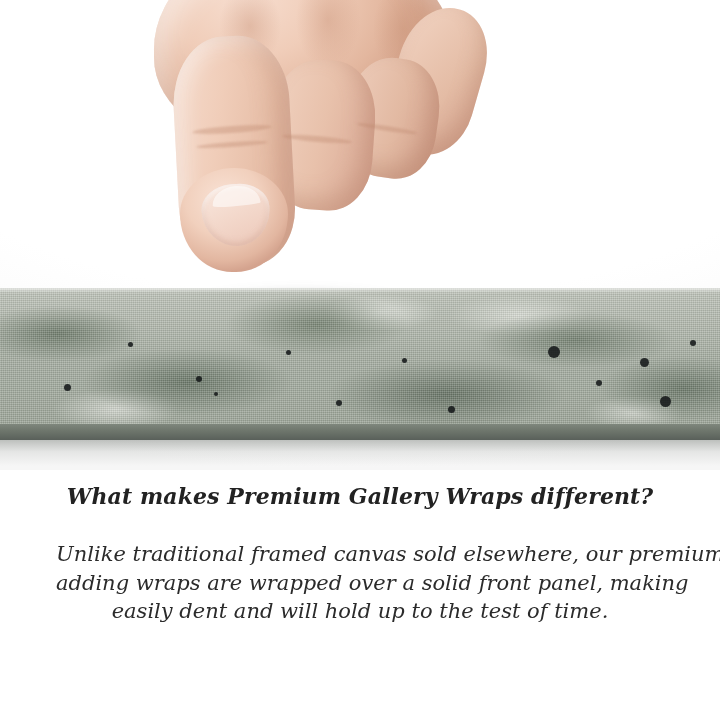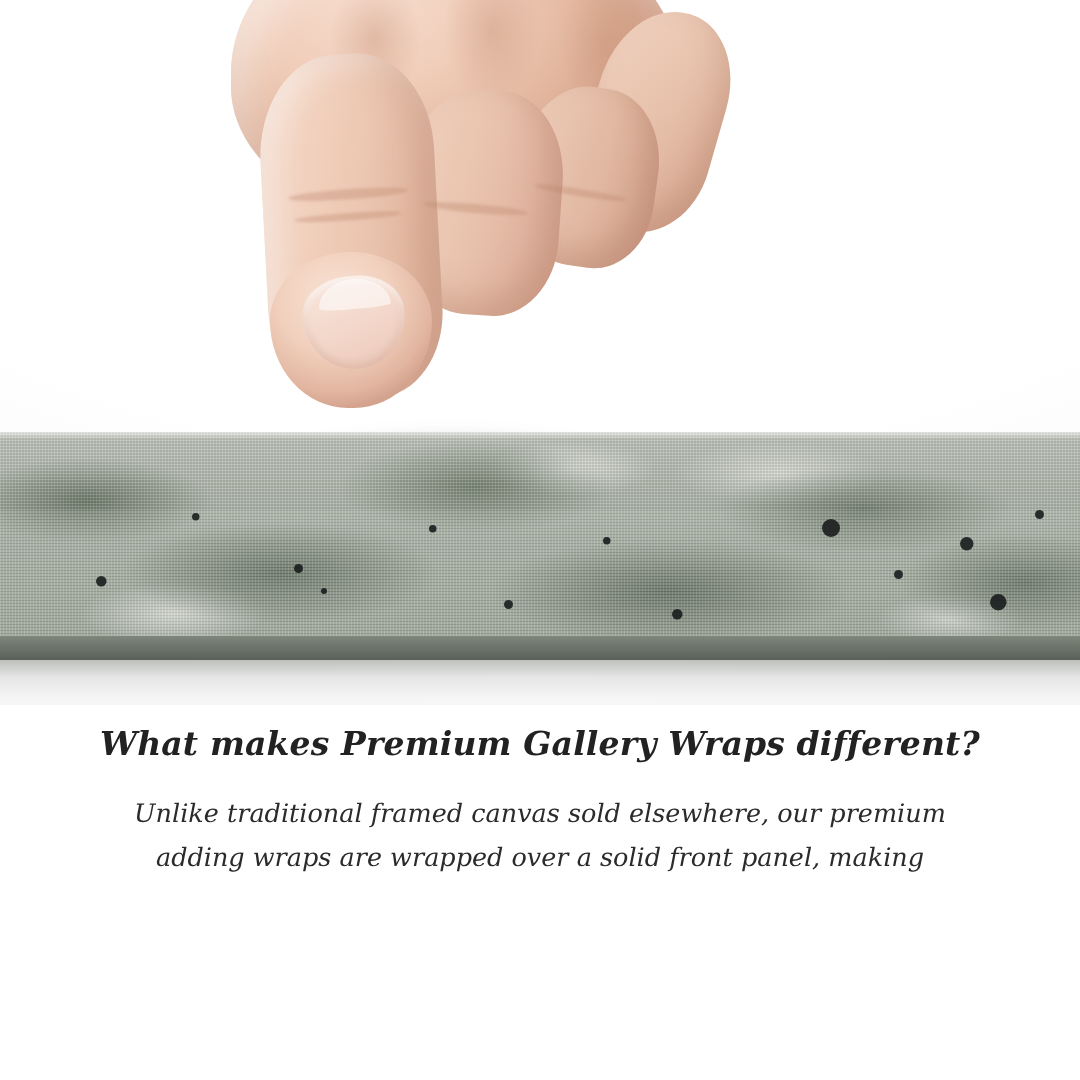--- a/index.html
+++ b/index.html
@@ -247,26 +247,26 @@
     width: 720px;
     text-align: center;
     color: #2e2e2e;
     font-family: "DejaVu Serif", serif;
   }
   .caption-heading {
     font-size: 22px;
     font-style: italic;
     font-weight: 600;
     line-height: 36px;
-    margin: 0 0 15px 0;
+    margin: 0 0 26px 0;
     letter-spacing: 0.1px;
     color: #222222;
   }
   .caption-body {
-    font-size: 17px;
+    font-size: 21px;
     font-style: italic;
     line-height: 28.5px;
     margin: 0;
     padding: 0 56px;
     color: #2b2b2b;
   }
   .caption-body .line {
     display: block;
     white-space: nowrap;
   }
@@ -323,16 +323,17 @@
     </div>
 
     <div class="slab-shadow"></div>
   </div>
 
   <div class="caption">
     <h2 class="caption-heading">What makes Premium Gallery Wraps different?</h2>
     <p class="caption-body">
       <span class="line">Unlike traditional framed canvas sold elsewhere, our premium</span>
       <span class="line">adding wraps are wrapped over a solid front panel, making</span>
+      <span class="line">easily dent and will hold up to the test of time.</span>
     </p>
   </div>
 
 </div>
 
 </body></html>

